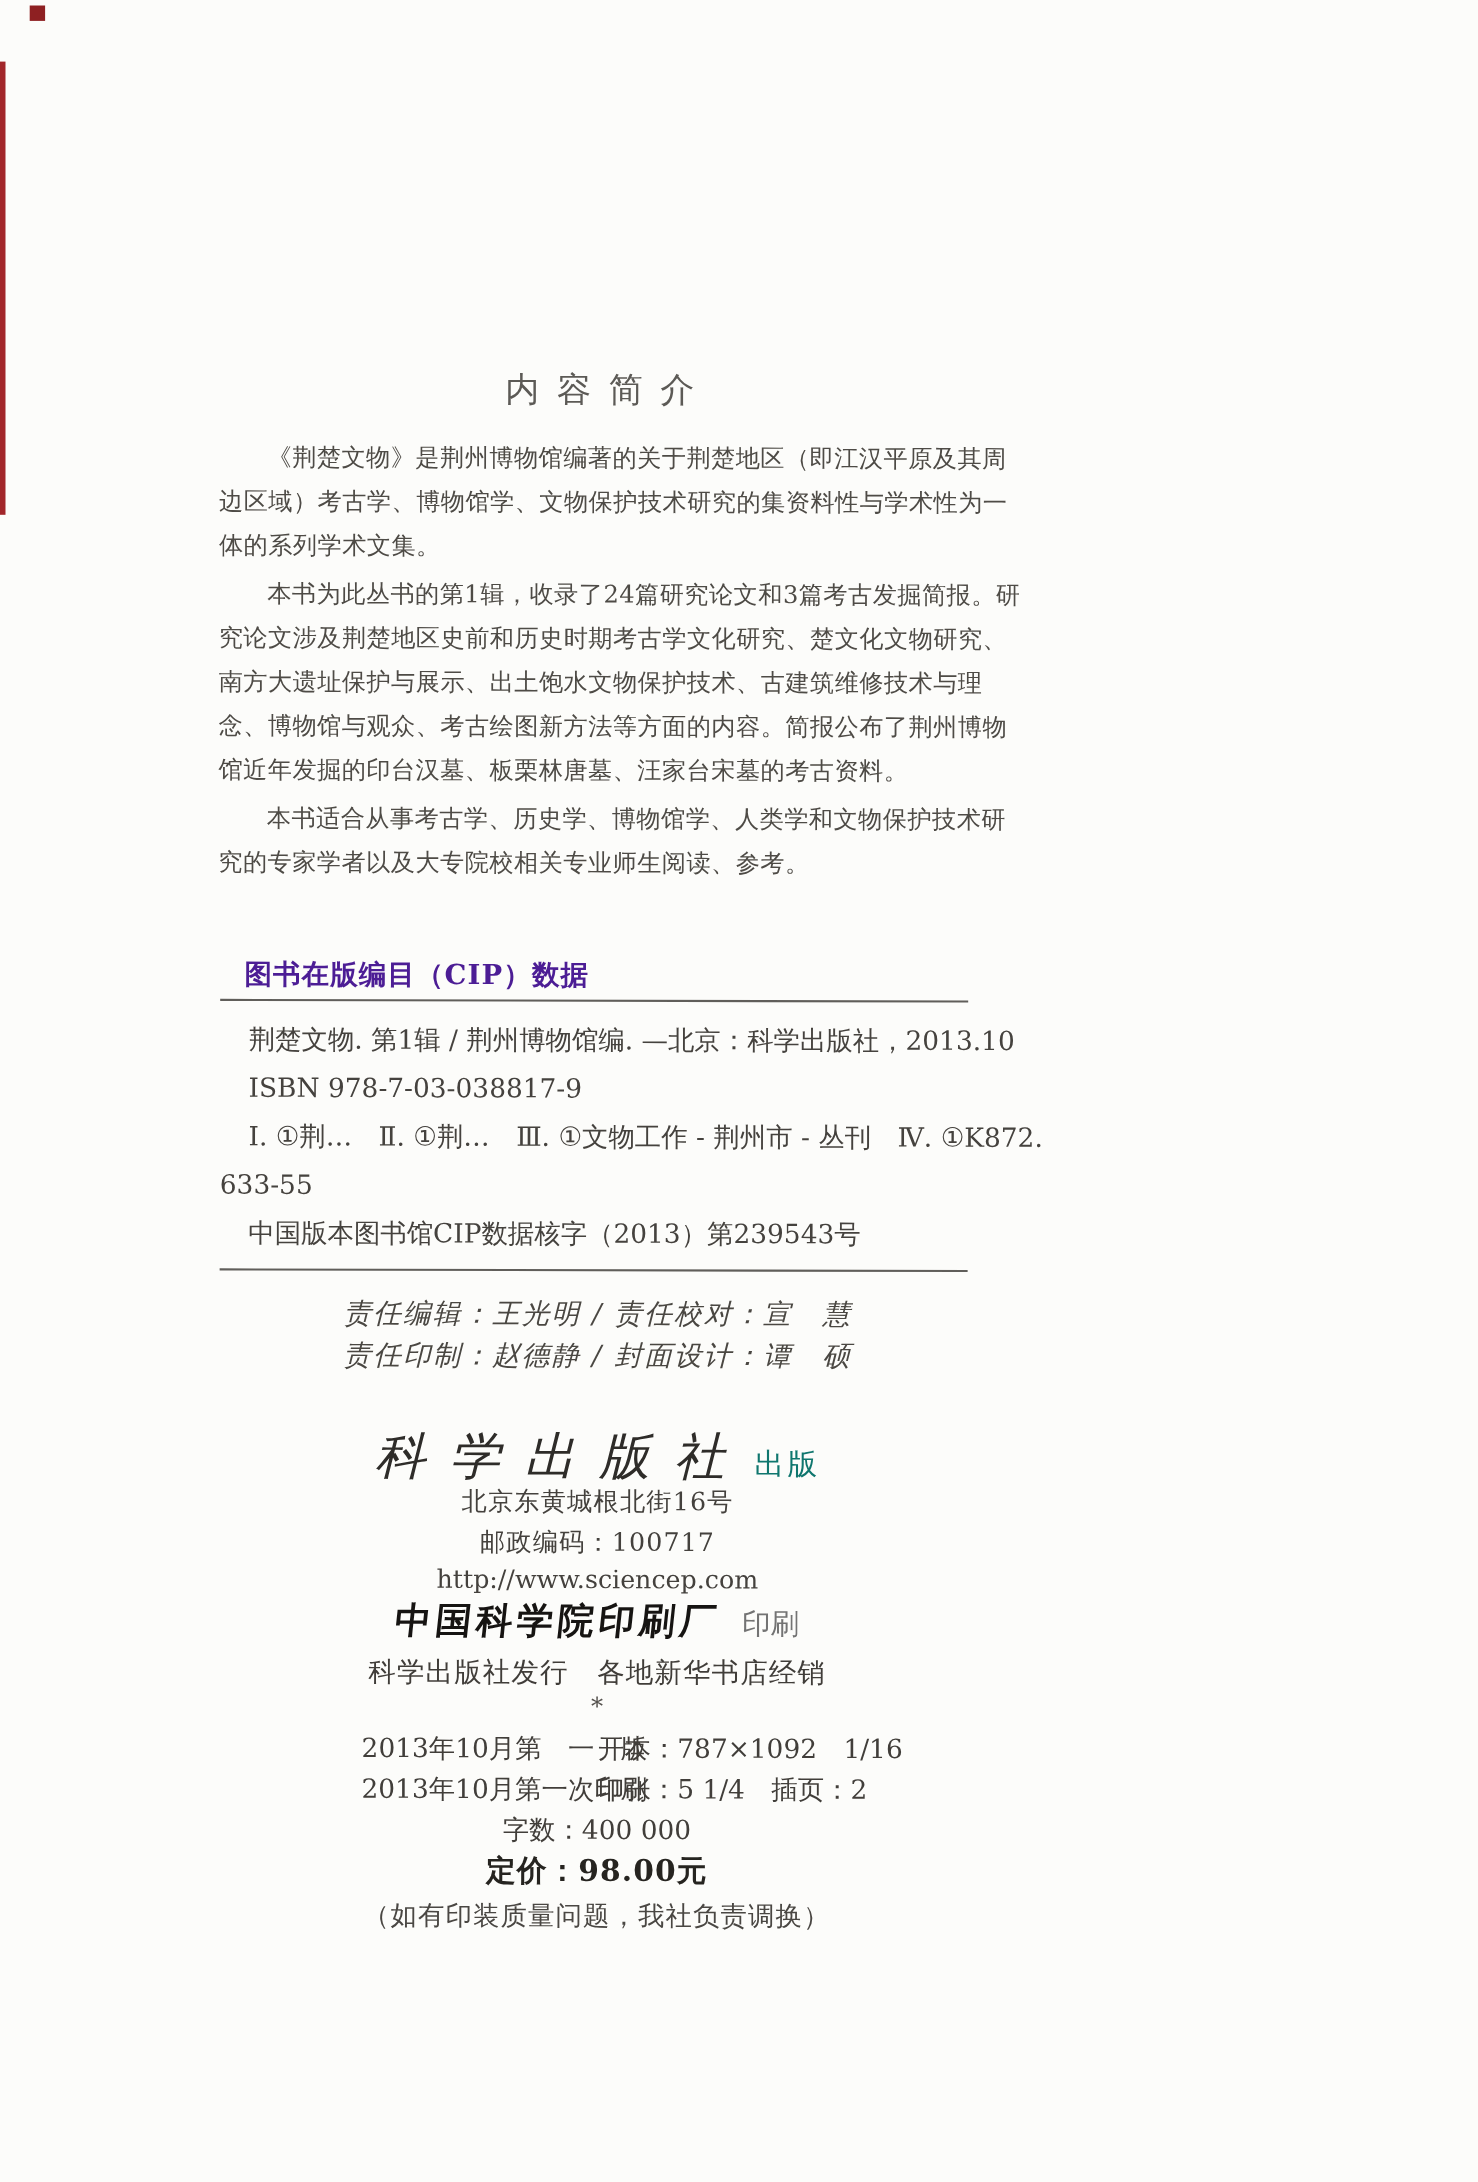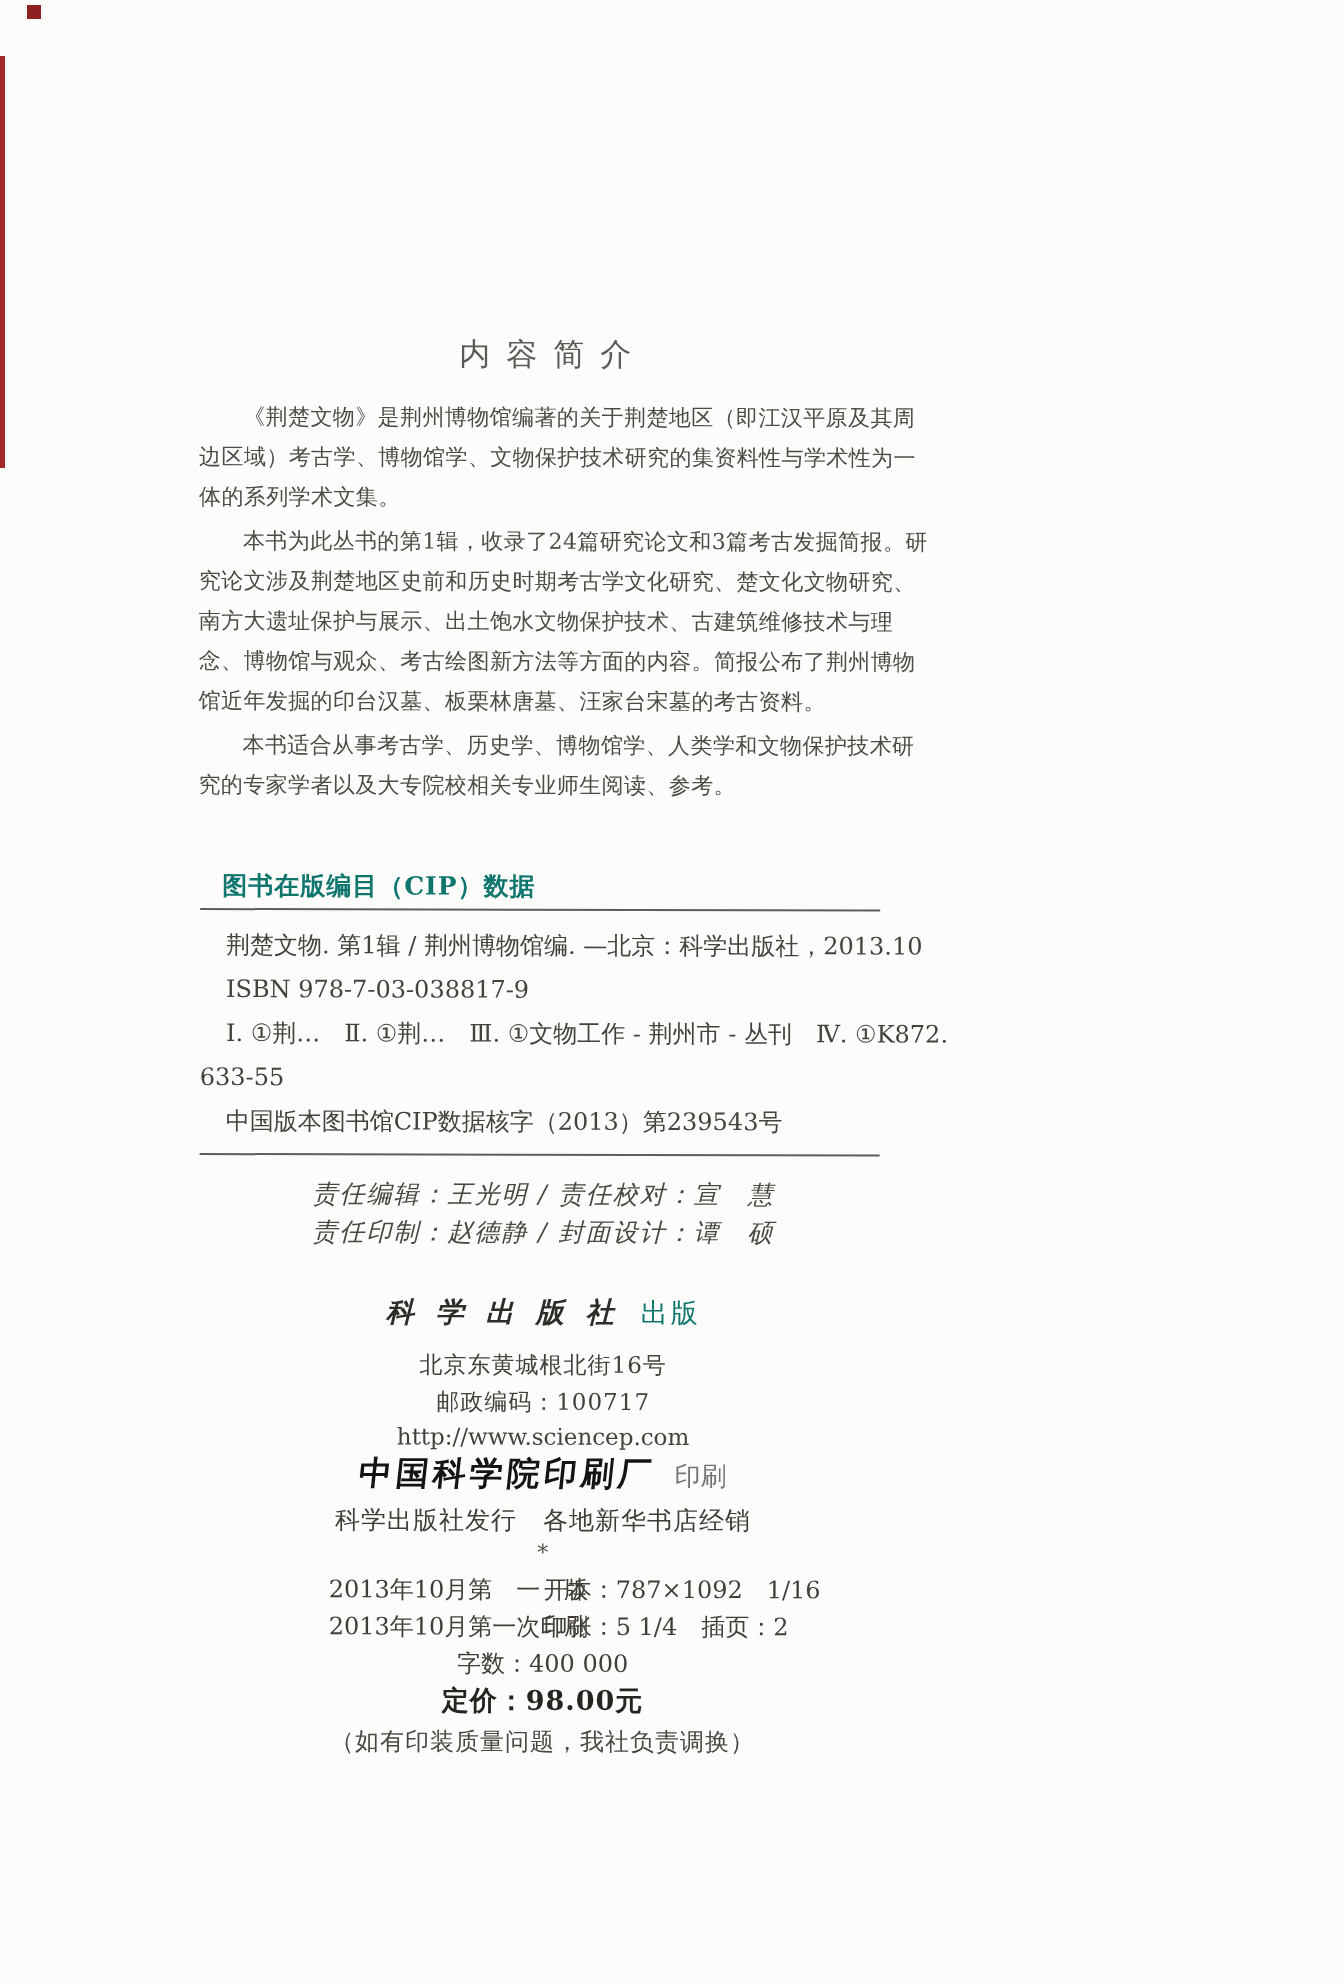--- a/index.html
+++ b/index.html
@@ -29,21 +29,21 @@
     font-size:22px; line-height:40px; color:#4e4b46;
     letter-spacing:0.4px;
   }
   .intro .para { margin:0; }
   .intro .para + .para { margin-top:4px; }
   .tline { white-space:nowrap; }
   .indent { text-indent:2em; }
 
   .cip-header {
     position:absolute; left:222px; top:870px;
-    font-size:25px; font-weight:bold; color:#0f766e; letter-spacing:1px;
+    font-size:25px; font-weight:bold; color:#4c1d95; letter-spacing:1px;
   }
   .rule { position:absolute; left:200px; width:680px; height:2px; background:#605e5a; }
   .rule-1 { top:909px; }
   .rule-2 { top:1154px; }
 
   .cip-block {
     position:absolute; left:200px; top:924px; width:740px;
     font-size:24px; line-height:44px; color:#45423e;
   }
   .cip-block .cline { padding-left:26px; white-space:nowrap; }
@@ -52,21 +52,21 @@
   .credits {
     position:absolute; left:200px; top:1176px; width:688px;
     text-align:center; font-size:25px; line-height:38px;
     font-style:italic; color:#4a4742; letter-spacing:2px;
   }
 
   .cline-center { position:absolute; left:200px; width:688px; text-align:center; }
 
   .press-line { top:1294px; color:#33312e; }
   .press-script {
-    font-size:28px; font-weight:bold; font-style:italic;
+    font-size:46px; font-weight:normal; font-style:italic;
     letter-spacing:22px; color:#2e2c29;
   }
   .press-role { font-size:27px; letter-spacing:3px; color:#0f766e; }
 
   .addr  { top:1350px; font-size:23px; letter-spacing:1px; }
   .postc { top:1387px; font-size:23px; letter-spacing:1px; }
   .site  { top:1424px; font-size:23px; }
 
   .printer-line { top:1452px; }
   .printer-script {

